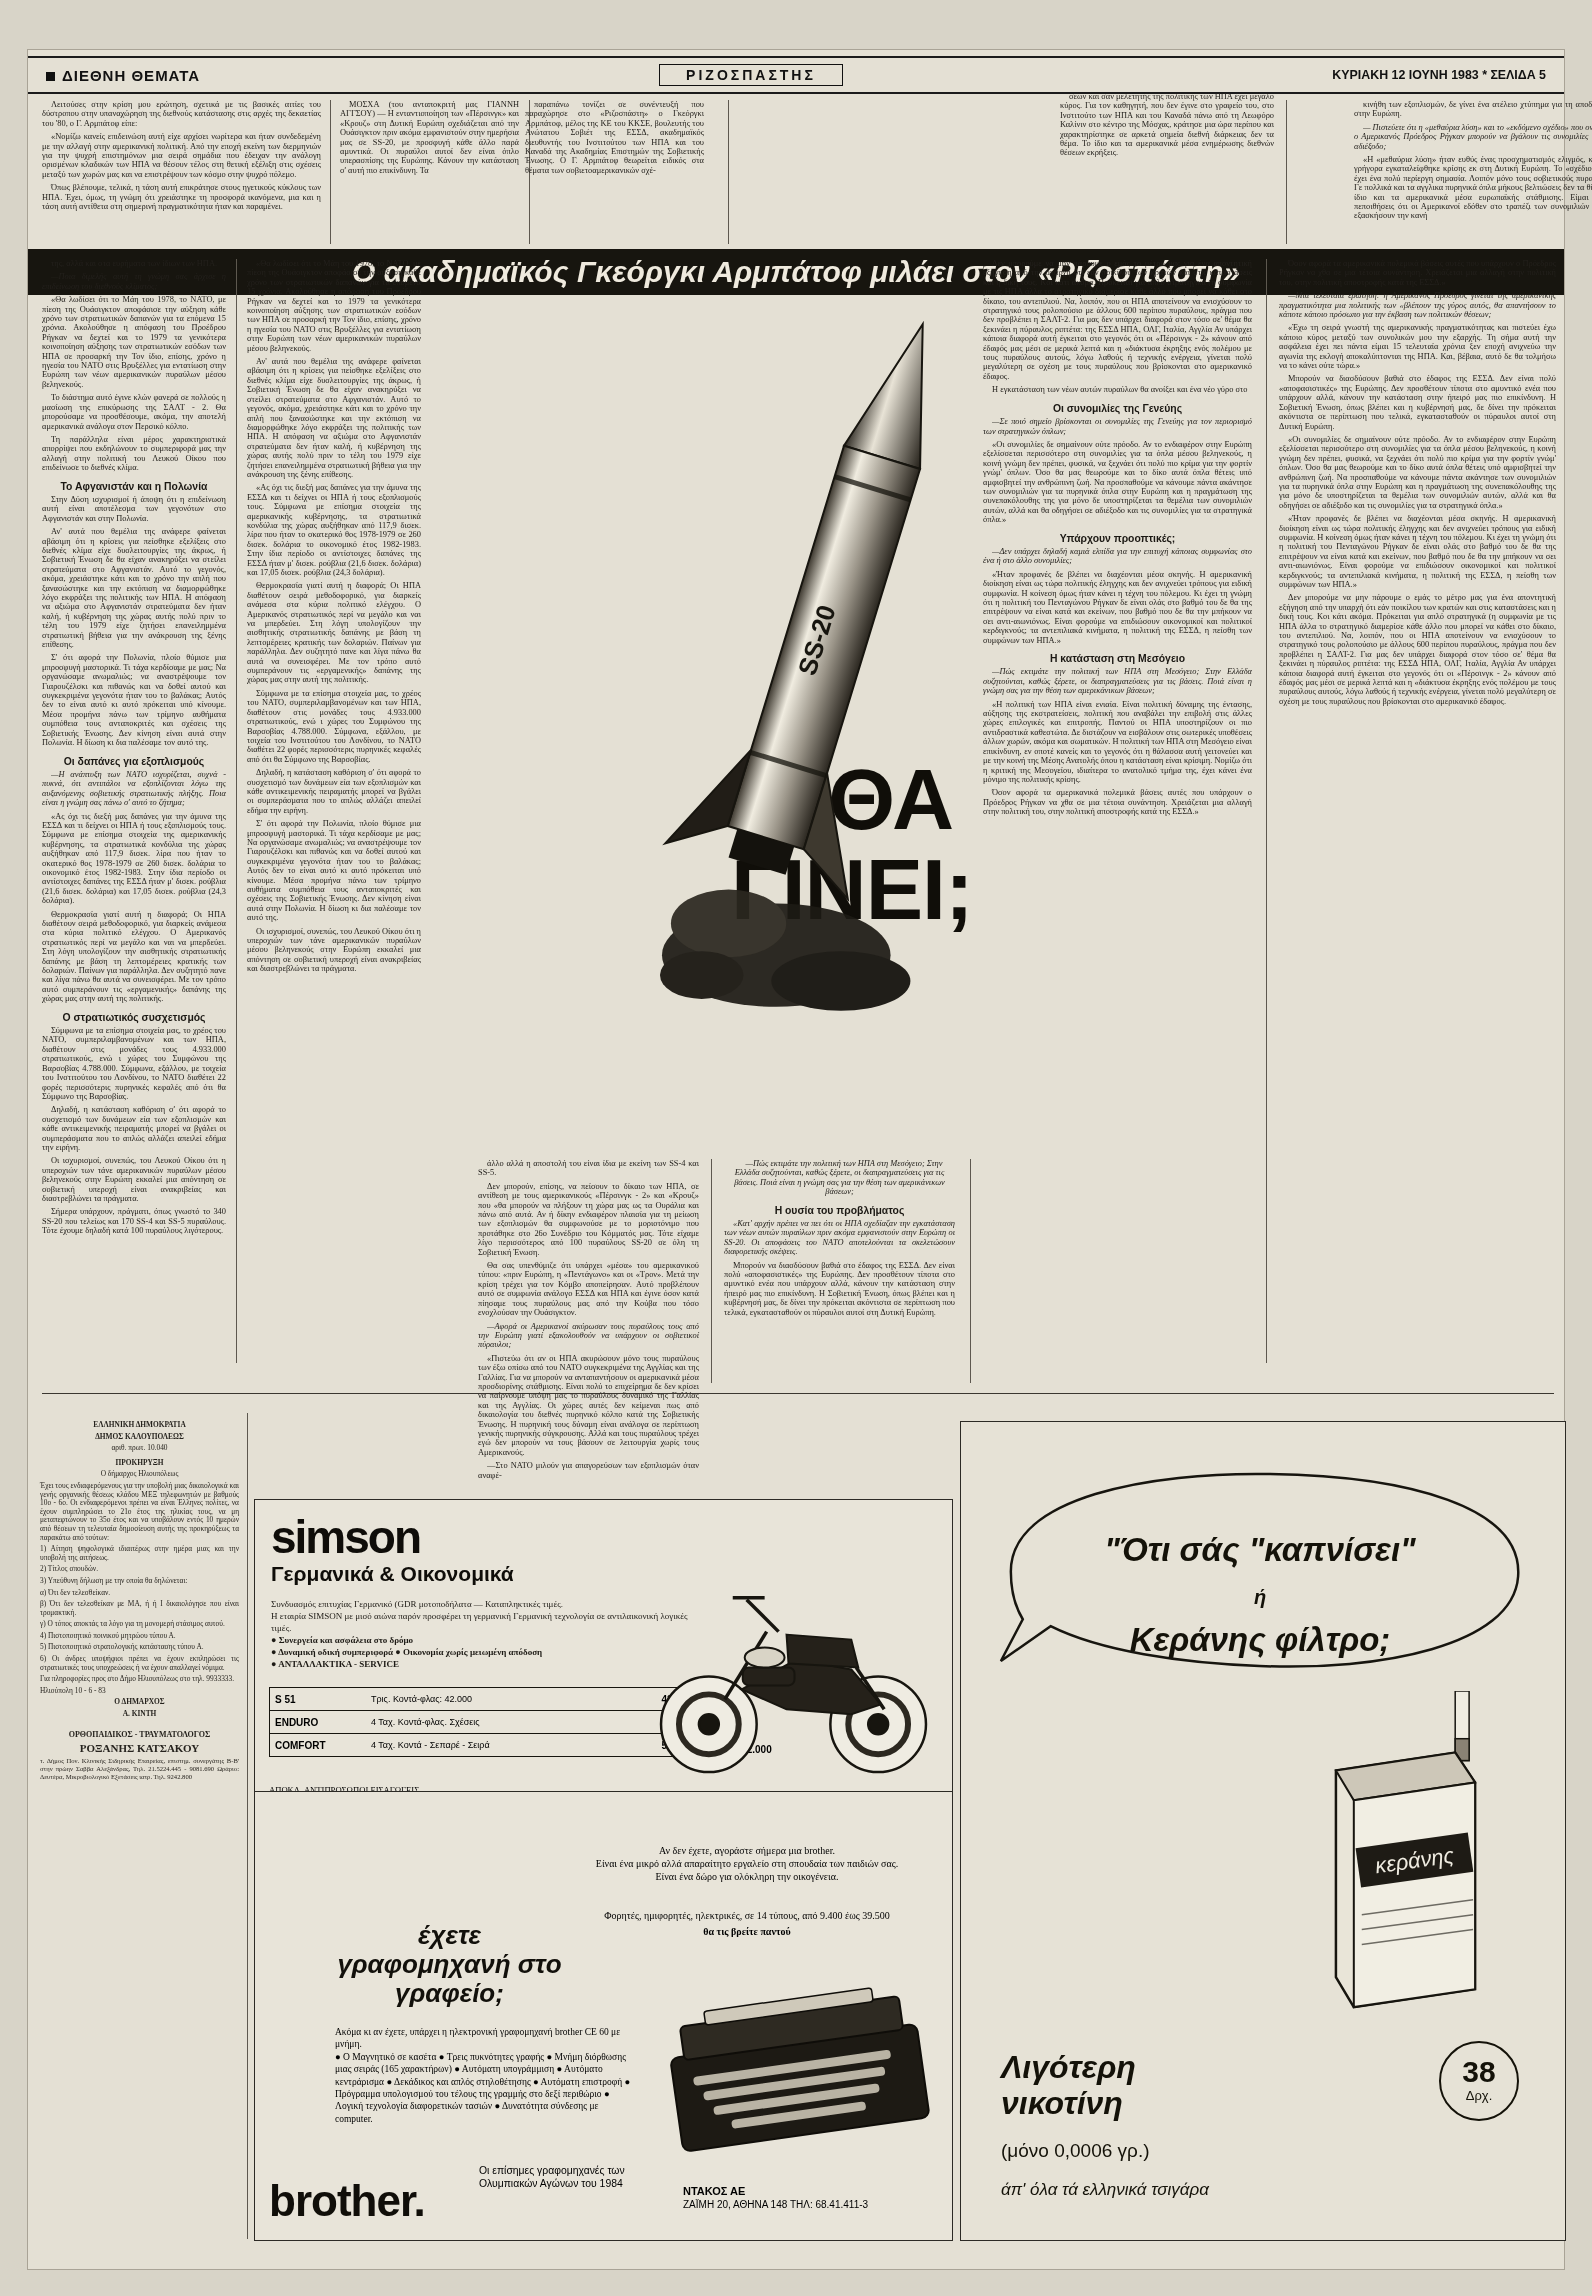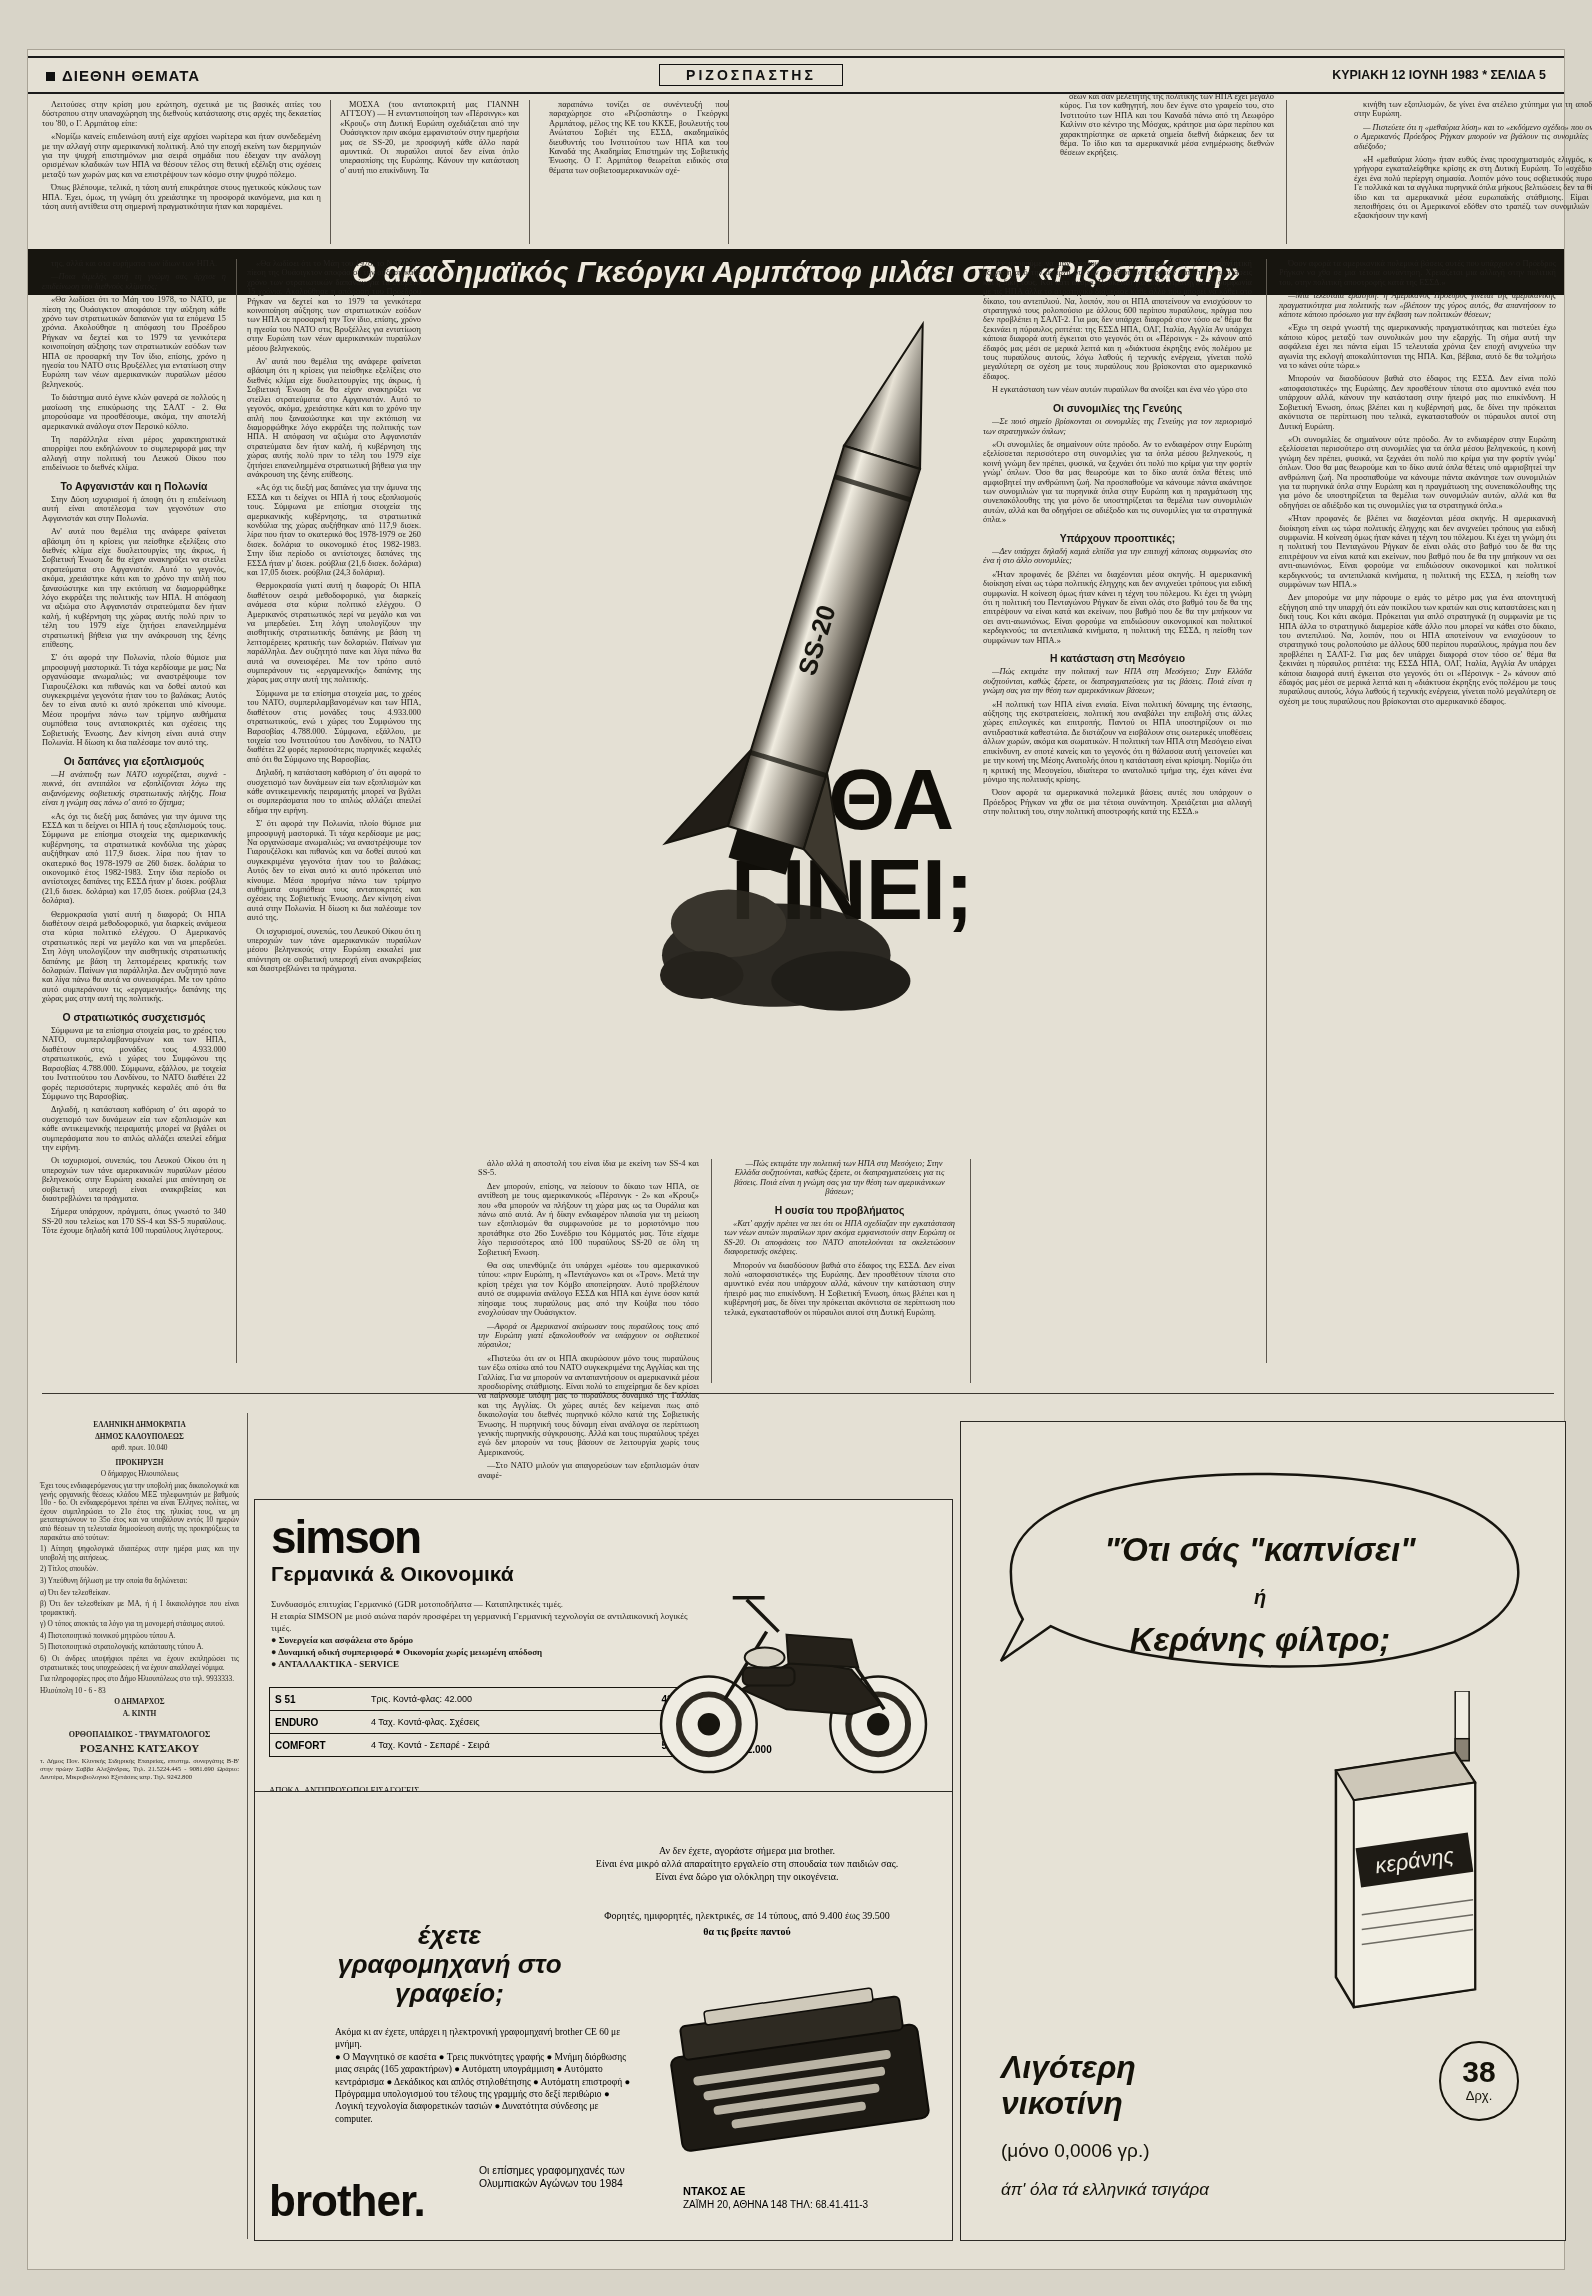--- a/index.html
+++ b/index.html
@@ -199,21 +199,21 @@
   <div class="col" style="left:42px;top:100px;width:279px;">
     <p>Λειτούσες στην κρίση μου ερώτηση, σχετικά με τις βασικές αιτίες του δύστροπου στην υπαναχώρηση της διεθνούς κατάστασης στις αρχές της δεκαετίας του '80, ο Γ. Αρμπάτοφ είπε:</p>
     <p>«Νομίζω κανείς επιδεινώση αυτή είχε αρχίσει νωρίτερα και ήταν συνδεδεμένη με την αλλαγή στην αμερικανική πολιτική. Από την εποχή εκείνη των διερμηνιών για την ψυχρή επιστημόνων μια σειρά σημάδια που έδειχαν την ανάλογη ορισμένων κλαδικών των ΗΠΑ να θέσουν τέλος στη θετική εξέλιξη στις σχέσεις μεταξύ των χωρών μας και να επιστρέψουν των κόσμο στην ψυχρό πόλεμο.</p>
     <p>Όπως βλέπουμε, τελικά, η τάση αυτή επικράτησε στους ηγετικούς κύκλους των ΗΠΑ. Έχει, όμως, τη γνώμη ότι χρειάστηκε τη προσφορά ικανόμενα, μια και η τάση αυτή αντίθετα στη σημερινή πραγματικότητα ήταν και παραμένει.</p>
   </div>
   <div class="vline" style="left:330px;top:100px;height:144px;"></div>
   <div class="col" style="left:340px;top:100px;width:179px;">
     <p>ΜΟΣΧΑ (του ανταποκριτή μας ΓΙΑΝΝΗ ΑΓΓΣΟΥ) — Η ενταντιοποίηση των «Πέρσινγκ» και «Κρουζ» στη Δυτική Ευρώπη σχεδιάζεται από την Ουάσιγκτον πριν ακόμα εμφανιστούν στην ημερήσια μας σε SS-20, με προσφυγή κάθε άλλο παρά αμυντικά. Οι πυραύλοι αυτοί δεν είναι όπλο υπερασπίσης της Ευρώπης. Κάνουν την κατάσταση σ' αυτή πιο επικίνδυνη. Τα</p>
   </div>
   <div class="vline" style="left:529px;top:100px;height:144px;"></div>
-  <div class="col" style="left:549px;top:100px;width:179px;">
+  <div class="col" style="left:525px;top:100px;width:179px;">
     <p>παραπάνω τονίζει σε συνέντευξή που παραχώρησε στο «Ριζοσπάστη» ο Γκεόργκι Αρμπάτοφ, μέλος της ΚΕ του ΚΚΣΕ, βουλευτής του Ανώτατου Σοβιέτ της ΕΣΣΔ, ακαδημαϊκός διευθυντής του Ινστιτούτου των ΗΠΑ και του Καναδά της Ακαδημίας Επιστημών της Σοβιετικής Ένωσης. Ο Γ. Αρμπάτοφ θεωρείται ειδικός στα θέματα των σοβιετοαμερικανικών σχέ-</p>
   </div>
   <div class="vline" style="left:728px;top:100px;height:144px;"></div>
   <div class="col" style="left:1060px;top:92px;width:214px;">
     <p>σεων και σαν μελετητής της πολιτικής των ΗΠΑ έχει μεγάλο κύρος. Για τον καθηγητή, που δεν έγινε στο γραφείο του, στο Ινστιτούτο των ΗΠΑ και του Καναδά πάνω από τη Λεωφόρο Καλίνιν στο κέντρο της Μόσχας, κράτησε μια ώρα περίπου και χαρακτηρίστηκε σε αρκετά σημεία διεθνή διάρκειας δεν τα θέμα. Το ίδιο και τα αμερικανικά μέσα ενημέρωσης διεθνών θέσεων εκρήξεις.</p>
   </div>
   <div class="vline" style="left:1286px;top:100px;height:144px;"></div>
   <div class="col" style="left:1354px;top:100px;width:261px;">
     <p>κινήθη των εξοπλισμών, δε γίνει ένα ατέλειο χτύπημα για τη αποδέχτηκε στην Ευρώπη.</p>
     <p class="dash-lead">— Πιστεύετε ότι η «μεθαύρια λύση» και το «εκδόμενο σχέδιο» που ονομάζει ο Αμερικανός Πρόεδρος Ρήγκαν μπορούν να βγάλουν τις συνομιλίες από το αδιέξοδο;</p>

